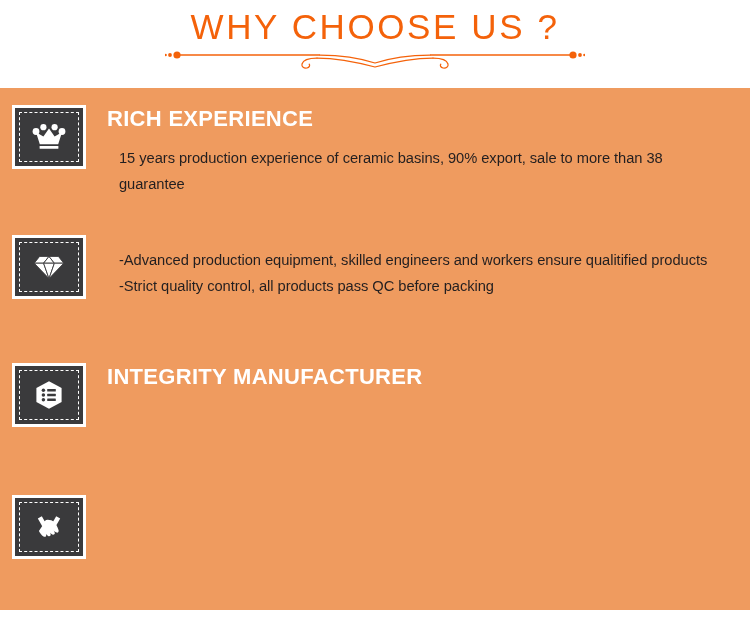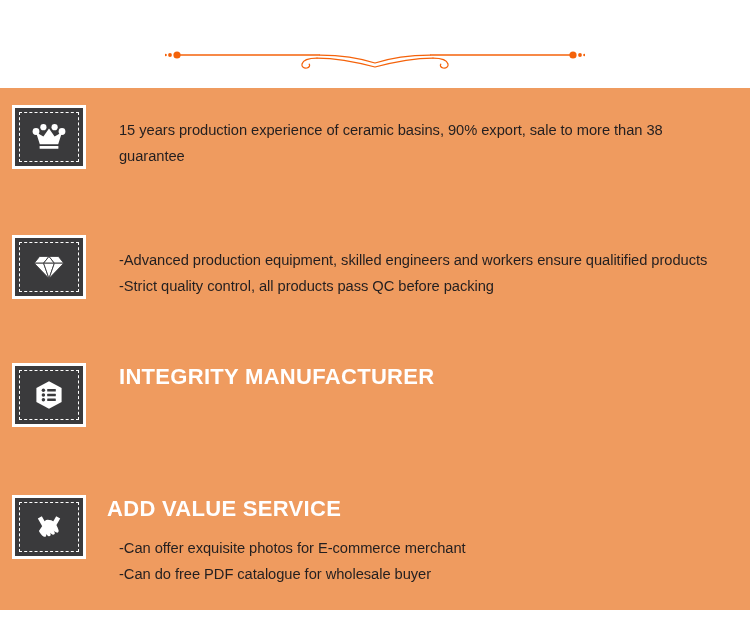--- a/index.html
+++ b/index.html
@@ -73,21 +73,21 @@
 
   .row {
     position: absolute;
     left: 0;
     width: 750px;
     display: flex;
     align-items: flex-start;
   }
   .row-0 { top: 17px; }
   .row-1 { top: 147px; }
-  .row-2 { top: 275px; gap: 12px; }
+  .row-2 { top: 275px; }
   .row-3 { top: 407px; }
 
   
   .icon-cell {
     width: 86px;
     min-width: 86px;
     padding-left: 12px;
     box-sizing: border-box;
   }
   .icon-tile {
@@ -159,20 +159,21 @@
     height: 11px;
     background: #ffffff;
   }
 </style>
 </head>
 <body>
 
 <div id="page">
 
   <div class="header">
+    <div class="header-title">WHY CHOOSE US ?</div>
 
     <div class="ornament">
       <svg viewBox="0 0 420 26" width="420" height="26" xmlns="http://www.w3.org/2000/svg">
         <g fill="none" stroke="#F4620A" stroke-width="1.6">
           <line x1="14" y1="8" x2="155" y2="8"></line>
           <line x1="265" y1="8" x2="406" y2="8"></line>
         </g>
         <g fill="#F4620A">
           <circle cx="12" cy="8" r="3.6"></circle>
           <circle cx="5" cy="8" r="1.9"></circle>
@@ -205,20 +206,21 @@
                   <circle cx="24.6" cy="9.2" r="3.1"></circle>
                   <circle cx="32" cy="13.5" r="3.4"></circle>
                   <path d="M6 14.2 L9.8 26.3 L28.2 26.3 L32 14.2 L24.6 18.4 L19 10.6 L13.4 18.4 Z"></path>
                   <rect x="9.6" y="27.9" width="18.8" height="2.9" rx="0.6"></rect>
                 </g>
               </svg>
             </span>
           </div>
         </div>
         <div class="text-cell">
+          <h2 class="sec-title">RICH EXPERIENCE</h2>
           <div class="sec-lines">
             <div class="sec-line">15 years production experience of ceramic basins, 90% export, sale to more than 38</div>
             <div class="sec-line">guarantee</div>
           </div>
         </div>
       </div>
 
       <div class="row row-1">
         <div class="icon-cell">
           <div class="icon-tile">
@@ -275,27 +277,20 @@
                 <g fill="#ffffff">
                   <path d="M7.8 10.6 L11.8 8.2 L16.4 16.2 L12.4 18.6 Z"></path>
                   <path d="M30.2 10.6 L26.2 8.2 L21.6 16.2 L25.6 18.6 Z"></path>
                   <path d="M12.6 17.4 C14.6 14.4 16.4 12.4 18.6 12.1 C21.6 11.7 24.2 13.6 26.0 16.4 C27.2 18.3 28.2 20.4 28.6 22.3 C28.9 23.8 28.0 24.9 26.7 24.6 C25.6 24.3 24.6 23.4 23.6 22.4 C24.4 23.5 25.0 24.6 24.8 25.6 C24.6 26.6 23.5 27.1 22.4 26.6 C21.6 26.2 20.8 25.5 20.0 24.7 C20.6 25.7 20.9 26.6 20.5 27.4 C20.1 28.2 19.0 28.4 18.1 27.9 C17.3 27.4 16.6 26.8 15.9 26.1 C16.3 26.9 16.4 27.6 16.0 28.2 C15.5 29.0 14.4 29.0 13.5 28.4 C11.6 27.1 9.9 25.0 8.9 22.9 L12.6 17.4 Z"></path>
                   <path d="M18.9 12.0 C17.3 11.6 15.8 12.1 14.6 13.2 C13.4 14.3 12.8 15.6 12.9 16.6 C13.0 17.6 14.0 18.0 15.0 17.4 C16.1 16.7 17.1 15.4 18.0 14.2 C18.5 13.5 19.0 12.9 18.9 12.0 Z"></path>
                 </g>
               </svg>
             </span>
           </div>
         </div>
-        <div class="text-cell">
-          <h2 class="sec-title">ADD VALUE SERVICE</h2>
-          <div class="sec-lines">
-            <div class="sec-line">-Can offer exquisite photos for E-commerce merchant</div>
-            <div class="sec-line">-Can do free PDF catalogue for wholesale buyer</div>
-          </div>
-        </div>
       </div>
 
     </div>
   </div>
 
   <div class="footer"></div>
 
 </div>
 
 </body></html>

